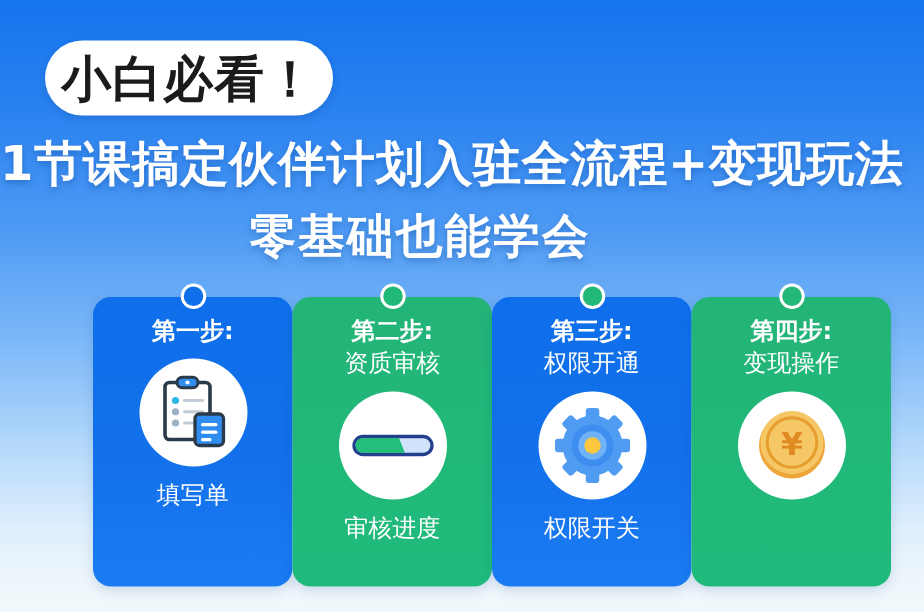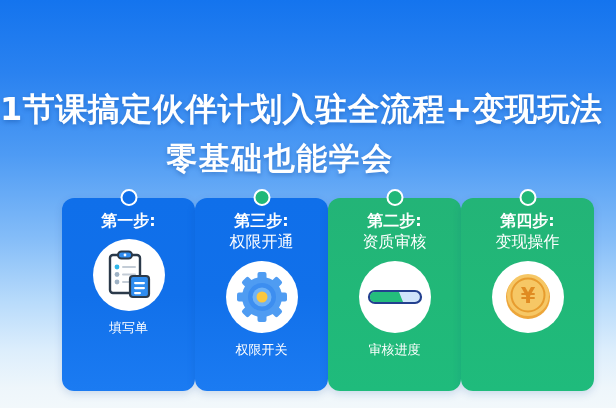--- a/index.html
+++ b/index.html
@@ -150,33 +150,36 @@
     width: 72px;
     height: 72px;
     border-radius: 50%;
     background: #ffffff;
     display: flex;
     align-items: center;
     justify-content: center;
   }
   .card-caption {
     margin-top: 9px;
-    font-size: 13px;
+    font-size: 16px;
     font-weight: normal;
     color: #ffffff;
     line-height: 1.2;
     white-space: nowrap;
     font-family: "DejaVu Sans", "Liberation Sans", sans-serif;
   }
 </style>
 </head>
 <body>
 
 <div id="poster">
 
+  <div id="badge">
+    <span class="badge-text">小白必看！</span>
+  </div>
 
   <div id="headline">1节课搞定伙伴计划入驻全流程+变现玩法</div>
   <div id="subline">零基础也能学会</div>
 
   <div id="cards">
 
     <div class="card blue">
       <div class="card-dot blue"></div>
       <div class="card-step">第一步:</div>
       <div class="card-icon-wrap">
@@ -194,20 +197,34 @@
           <circle cx="14" cy="33" r="2.4" fill="#9db1c4"></circle>
           <rect x="19" y="32" width="9" height="2" rx="1" fill="#c3ccd6"></rect>
 
           <rect x="27" y="27" width="19" height="21" rx="3" fill="#2f8df0" stroke="#2b3a4a" stroke-width="2.2"></rect>
           <rect x="31" y="33" width="11" height="2.2" rx="1.1" fill="#ffffff"></rect>
           <rect x="31" y="38" width="11" height="2.2" rx="1.1" fill="#ffffff"></rect>
           <rect x="31" y="43" width="7" height="2.2" rx="1.1" fill="#ffffff"></rect>
         </svg>
       </div>
       <div class="card-caption">填写单</div>
+    </div>
+
+    <div class="card green">
+      <div class="card-dot green"></div>
+      <div class="card-step">第二步:</div>
+      <div class="card-title">资质审核</div>
+      <div class="card-icon-wrap">
+        <svg width="56" height="56" viewBox="0 0 56 56" aria-hidden="true">
+          <rect x="2" y="22" width="52" height="12" rx="6" fill="#cfe4fb" stroke="#23408f" stroke-width="2.2"></rect>
+          <path d="M8 23 H32 L36 33 H8 A5 5 0 0 1 8 23 Z" fill="#24bd7c"></path>
+          <rect x="3.2" y="23.2" width="30" height="9.6" rx="4.8" fill="#24bd7c"></rect>
+        </svg>
+      </div>
+      <div class="card-caption">审核进度</div>
     </div>
 
     <div class="card blue">
       <div class="card-dot green"></div>
       <div class="card-step">第三步:</div>
       <div class="card-title">权限开通</div>
       <div class="card-icon-wrap">
         <svg width="54" height="54" viewBox="0 0 54 54" aria-hidden="true">
           <g transform="translate(27,27)">
             <g fill="#4f9cf2">
@@ -225,34 +242,20 @@
             <circle cx="0" cy="0" r="9.5" fill="#6fb2f6"></circle>
             <circle cx="0" cy="0" r="5.5" fill="#fbc73f"></circle>
           </g>
         </svg>
       </div>
       <div class="card-caption">权限开关</div>
     </div>
 
     <div class="card green">
       <div class="card-dot green"></div>
-      <div class="card-step">第二步:</div>
-      <div class="card-title">资质审核</div>
-      <div class="card-icon-wrap">
-        <svg width="56" height="56" viewBox="0 0 56 56" aria-hidden="true">
-          <rect x="2" y="22" width="52" height="12" rx="6" fill="#cfe4fb" stroke="#23408f" stroke-width="2.2"></rect>
-          <path d="M8 23 H32 L36 33 H8 A5 5 0 0 1 8 23 Z" fill="#24bd7c"></path>
-          <rect x="3.2" y="23.2" width="30" height="9.6" rx="4.8" fill="#24bd7c"></rect>
-        </svg>
-      </div>
-      <div class="card-caption">审核进度</div>
-    </div>
-
-    <div class="card green">
-      <div class="card-dot green"></div>
       <div class="card-step">第四步:</div>
       <div class="card-title">变现操作</div>
       <div class="card-icon-wrap">
         <svg width="50" height="50" viewBox="0 0 50 50" aria-hidden="true">
           <circle cx="25" cy="25" r="22" fill="#eda63a"></circle>
           <circle cx="25" cy="23" r="21" fill="#f6c765"></circle>
           <circle cx="25" cy="23" r="16.5" fill="none" stroke="#e79c2e" stroke-width="2"></circle>
           <text x="25" y="31" text-anchor="middle" font-family="DejaVu Sans, Liberation Sans, sans-serif" font-size="21" font-weight="bold" fill="#e08b22">¥</text>
         </svg>
       </div>

